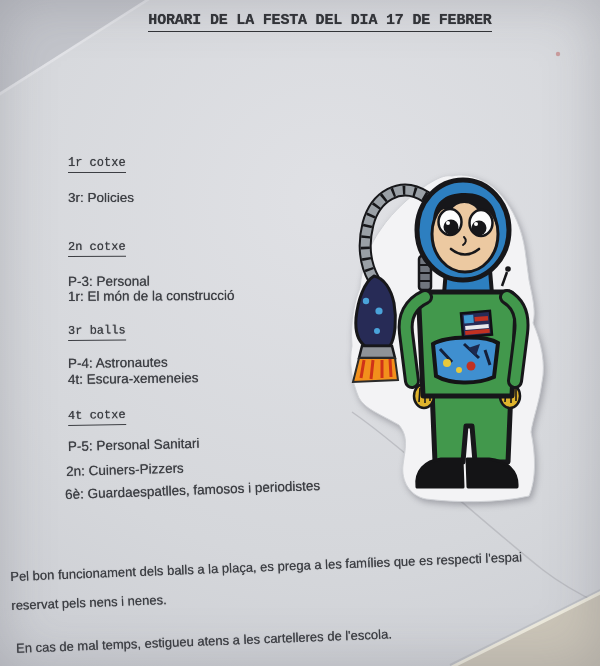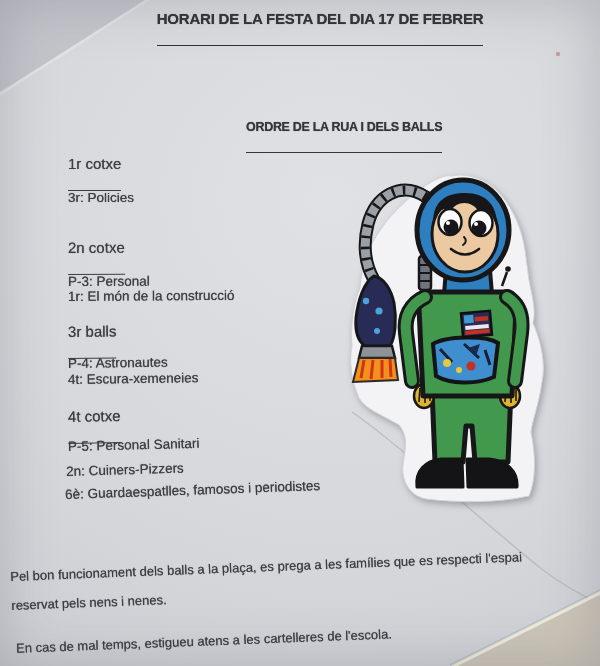--- a/index.html
+++ b/index.html
@@ -11,22 +11,22 @@
   }
   .photo::after{
     content:"";position:absolute;inset:0;pointer-events:none;z-index:9;
     box-shadow:inset 0 0 55px rgba(88,90,100,.28);
   }
   .line{position:absolute;white-space:nowrap;font-size:13.5px;
         text-shadow:0 0 .7px rgba(55,57,62,.85);transform-origin:left center;}
   .title{left:40px;top:10px;width:560px;text-align:center;font-size:15px;font-weight:700;
          letter-spacing:-.2px;color:#303236;}
   .subtitle{left:246px;top:120px;font-size:12.5px;font-weight:700;letter-spacing:-.3px;color:#34363b;}
-  .u{border-bottom:1.6px solid currentColor;padding-bottom:18px;}
-  .h{font-size:15px;}
+  .u{border-bottom:1.6px solid currentColor;padding-bottom:2px;font-family:Liberation Mono, monospace;}
+  .h{font-size:12px;}
   .notes{position:absolute;left:10px;top:569px;width:585px;transform:rotate(-2.2deg);
          transform-origin:0 0;}
   .notes .nline{position:absolute;white-space:nowrap;font-size:13px;
                 text-shadow:0 0 .7px rgba(55,57,62,.85);}
   svg{display:block;}
   .astronaut{position:absolute;left:340px;top:150px;z-index:2;}
   .cutout{filter:drop-shadow(2px 3px 3px rgba(70,72,82,.38));}
   .overlay{position:absolute;left:0;top:0;z-index:1;}
   .textlayer{position:absolute;inset:0;z-index:3;}
 </style>
@@ -127,21 +127,20 @@
     <g>
       <path d="M162,136 L167,122" stroke="#17171a" stroke-width="2.5"></path>
       <circle cx="168" cy="119" r="2.8" fill="#17171a"></circle>
     </g>
   </svg>
 
   <div class="textlayer">
     <div class="line title"><span class="u">HORARI DE LA FESTA DEL DIA 17 DE FEBRER</span></div>
 
 
-    <div class="line subtitle"><span class="u">ORDRE DE LA RUA I DELS BALLS</span></div>
 
     <div class="line h" style="left:68px;top:155px"><span class="u">1r cotxe</span></div>
     <div class="line" style="left:68px;top:190px">3r: Policies</div>
 
     <div class="line h" style="left:68px;top:239px;transform:rotate(-0.2deg)"><span class="u">2n cotxe</span></div>
     <div class="line" style="left:68px;top:274px;transform:rotate(-0.3deg)">P-3: Personal</div>
     <div class="line" style="left:68px;top:289px;transform:rotate(-0.4deg)">1r: El món de la construcció</div>
 
     <div class="line h" style="left:68px;top:323px;transform:rotate(-0.6deg)"><span class="u">3r balls</span></div>
     <div class="line" style="left:68px;top:356px;transform:rotate(-0.8deg)">P-4: Astronautes</div>

